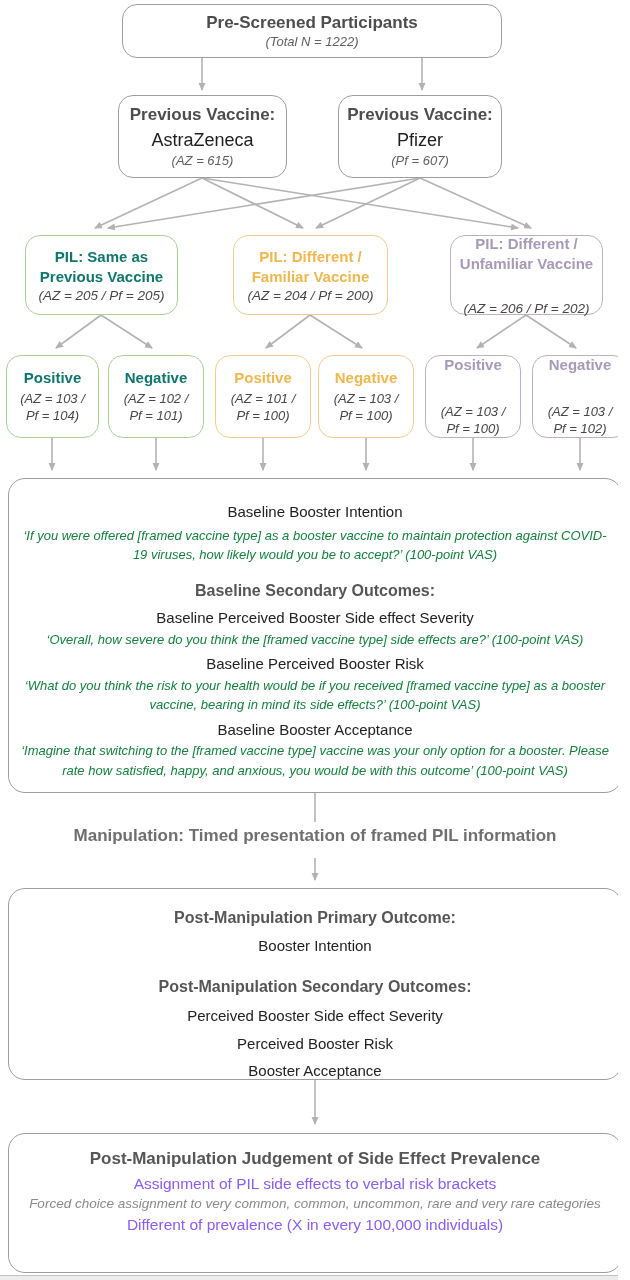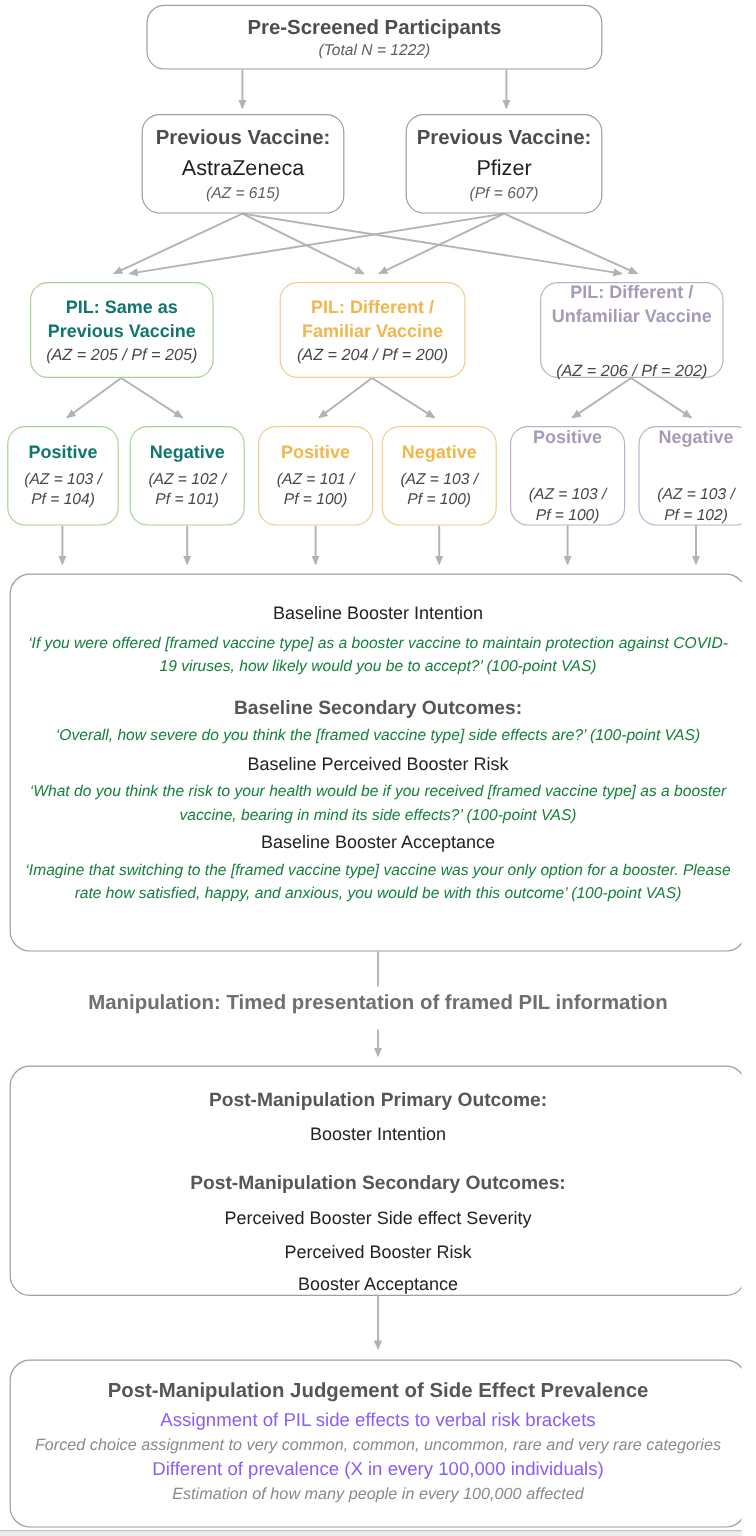--- a/index.html
+++ b/index.html
@@ -152,20 +152,21 @@
   </div>
   <div class="box c-purple" style="left:532px;top:355px;width:96px;height:83px;">
     <div class="fr-label t-purple">Negative</div>
     <div class="fr-count">(AZ = 103 / Pf = 102)</div>
   </div>
 
   <div class="box bigbox" style="left:8px;top:478px;width:614px;height:315px;padding-top:17px;">
     <div class="m" style="margin-top:6px;">Baseline Booster Intention</div>
     <div class="q" style="margin-top:4px;">‘If you were offered [framed vaccine type] as a booster vaccine to maintain protection against COVID-19 viruses, how likely would you be to accept?’ (100-point VAS)</div>
     <div class="h" style="margin-top:16px;">Baseline Secondary Outcomes:</div>
+    <div class="m" style="margin-top:7px;">Baseline Perceived Booster Side effect Severity</div>
     <div class="q" style="margin-top:2px;">‘Overall, how severe do you think the [framed vaccine type] side effects are?’ (100-point VAS)</div>
     <div class="m" style="margin-top:5px;">Baseline Perceived Booster Risk</div>
     <div class="q" style="margin-top:2px;">‘What do you think the risk to your health would be if you received [framed vaccine type] as a booster vaccine, bearing in mind its side effects?’ (100-point VAS)</div>
     <div class="m" style="margin-top:5px;">Baseline Booster Acceptance</div>
     <div class="q" style="margin-top:2px;">‘Imagine that switching to the [framed vaccine type] vaccine was your only option for a booster. Please rate how satisfied, happy, and anxious, you would be with this outcome’ (100-point VAS)</div>
   </div>
 
   <div class="manip">Manipulation: Timed presentation of framed PIL information</div>
 
   <div class="box bigbox" style="left:8px;top:888px;width:614px;height:192px;padding-top:19px;">
@@ -175,18 +176,17 @@
     <div class="m" style="margin-top:8px;">Perceived Booster Side effect Severity</div>
     <div class="m" style="margin-top:8px;">Perceived Booster Risk</div>
     <div class="m" style="margin-top:8px;">Booster Acceptance</div>
   </div>
 
   <div class="box bigbox lastbox" style="left:8px;top:1133px;width:614px;height:140px;padding-top:15px;">
     <div class="h2">Post-Manipulation Judgement of Side Effect Prevalence</div>
     <div class="m2" style="margin-top:6px;">Assignment of PIL side effects to verbal risk brackets</div>
     <div class="q2" style="margin-top:3px;">Forced choice assignment to very common, common, uncommon, rare and very rare categories</div>
     <div class="m2" style="margin-top:5px;">Different of prevalence (X in every 100,000 individuals)</div>
-    <div class="q2" style="margin-top:3px;">Estimation of how many people in every 100,000 affected</div>
   </div>
 
   <div class="bottom-strip"></div>
 
 </div>
 
 </body></html>

